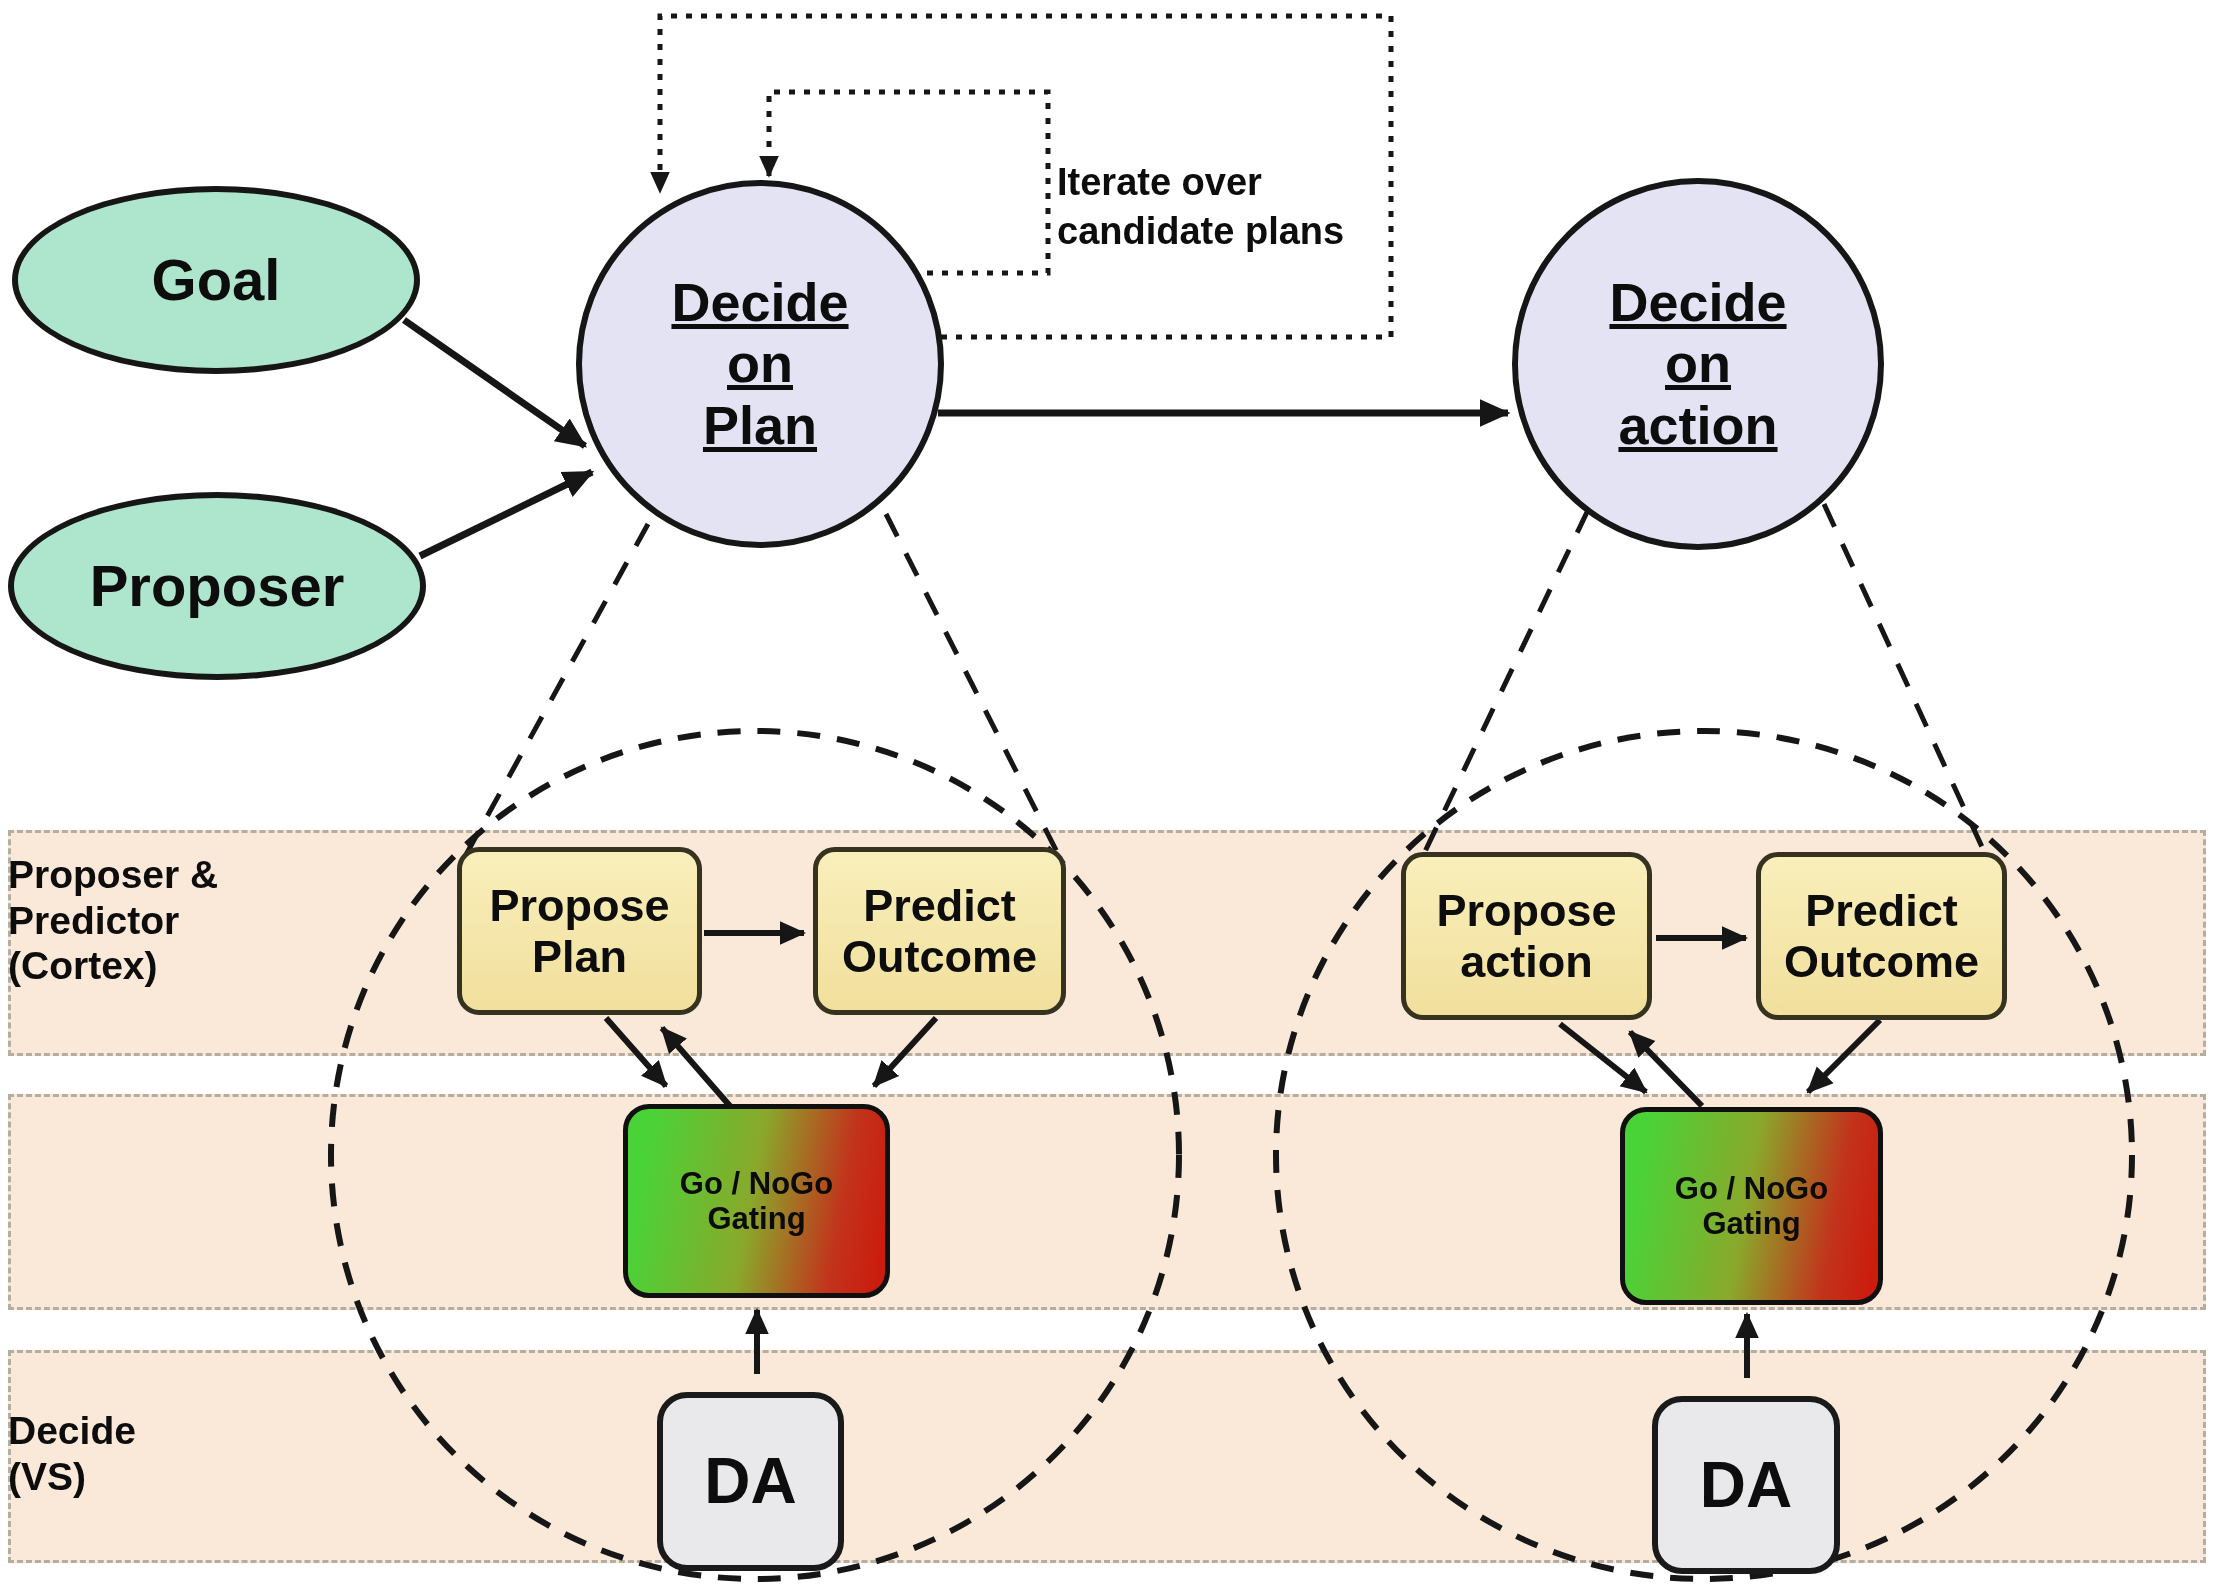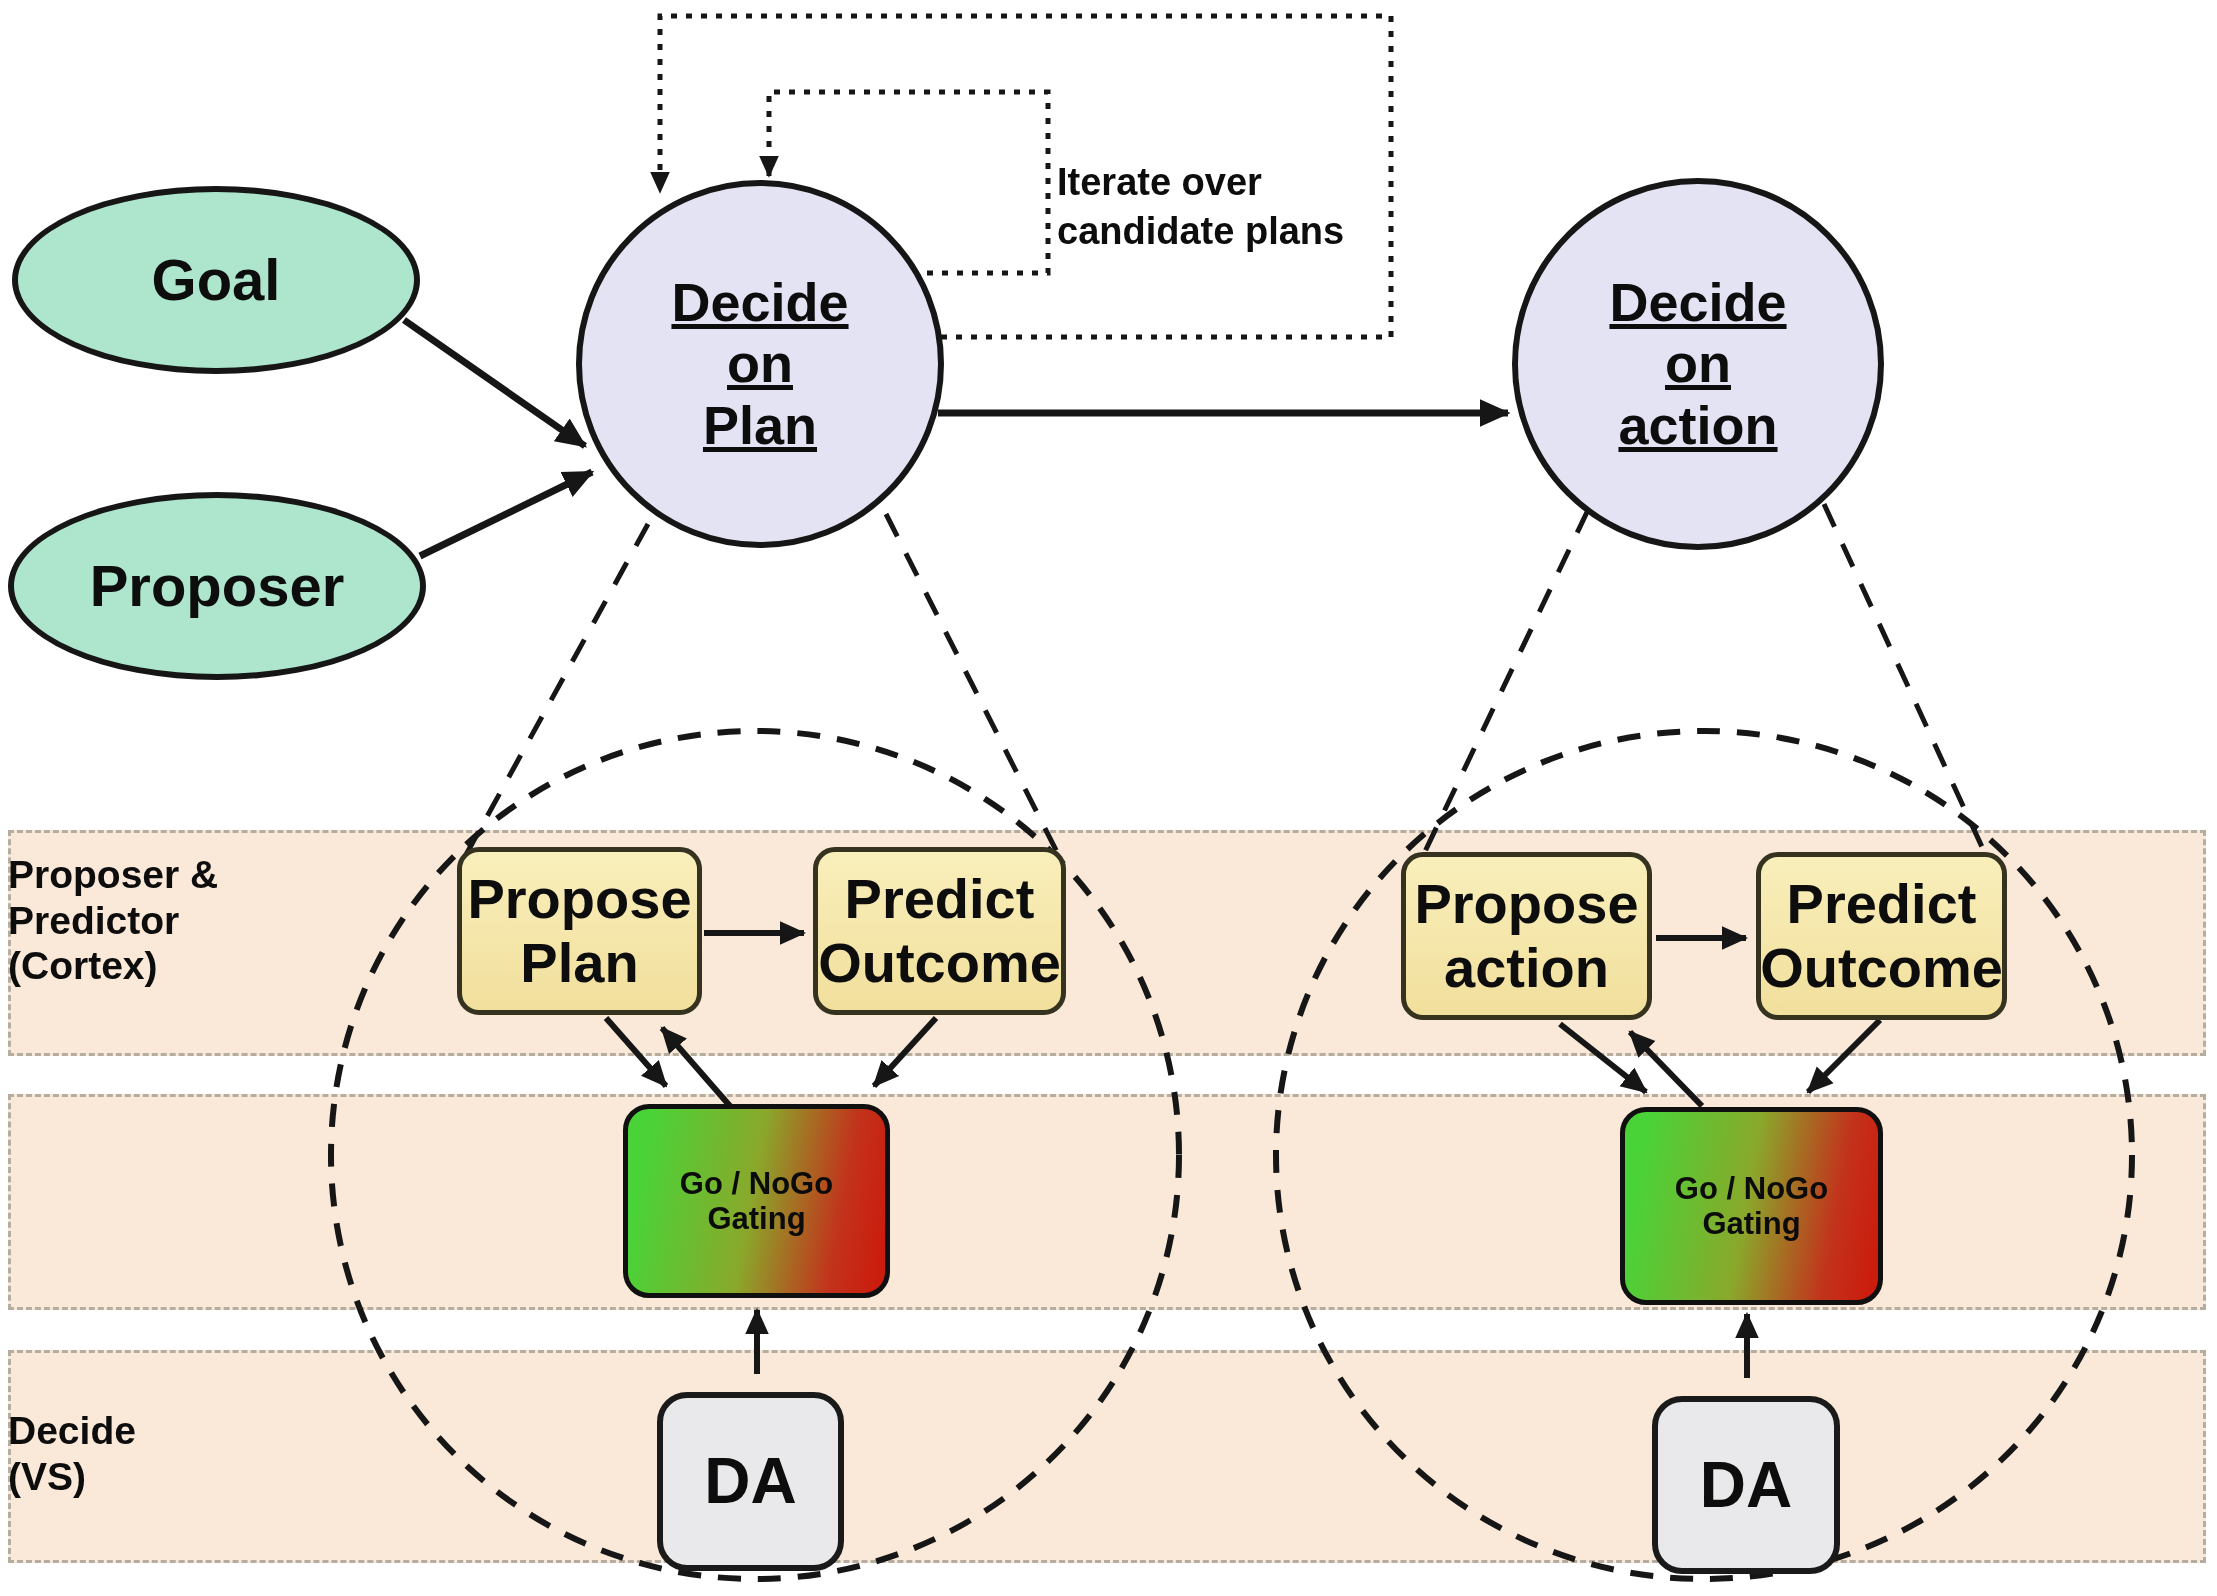--- a/index.html
+++ b/index.html
@@ -26,21 +26,21 @@
   }
   .input-ellipse{
     border-radius:50%;background:var(--mint);border:6px solid var(--line);font-size:58px;
   }
   .decision-circle{
     border-radius:50%;background:var(--lavender);border:6px solid var(--line);
     font-size:54px;line-height:1.13;text-decoration:underline;
   }
   .ybox{
     background:linear-gradient(180deg,var(--yellow_hi) 0%,var(--yellow_lo) 100%);
-    border:5px solid var(--yellow_border);border-radius:22px;font-size:56px;
+    border:5px solid var(--yellow_border);border-radius:22px;font-size:45px;
   }
   .gbox{
     background:linear-gradient(100deg,var(--go_green) 8%,#8aa82b 48%,#c2331c 80%,var(--nogo_red) 96%);
     border:5px solid #101010;border-radius:26px;font-size:31px;color:#0b0b0b;
   }
   .dabox{
     background:var(--da_gray);border:6px solid #1a1a1a;border-radius:30px;font-size:64px;margin-top:17px;
   }
   .loop-label{
     position:absolute;font-size:38px;line-height:1.3;white-space:pre-line;text-align:left;

